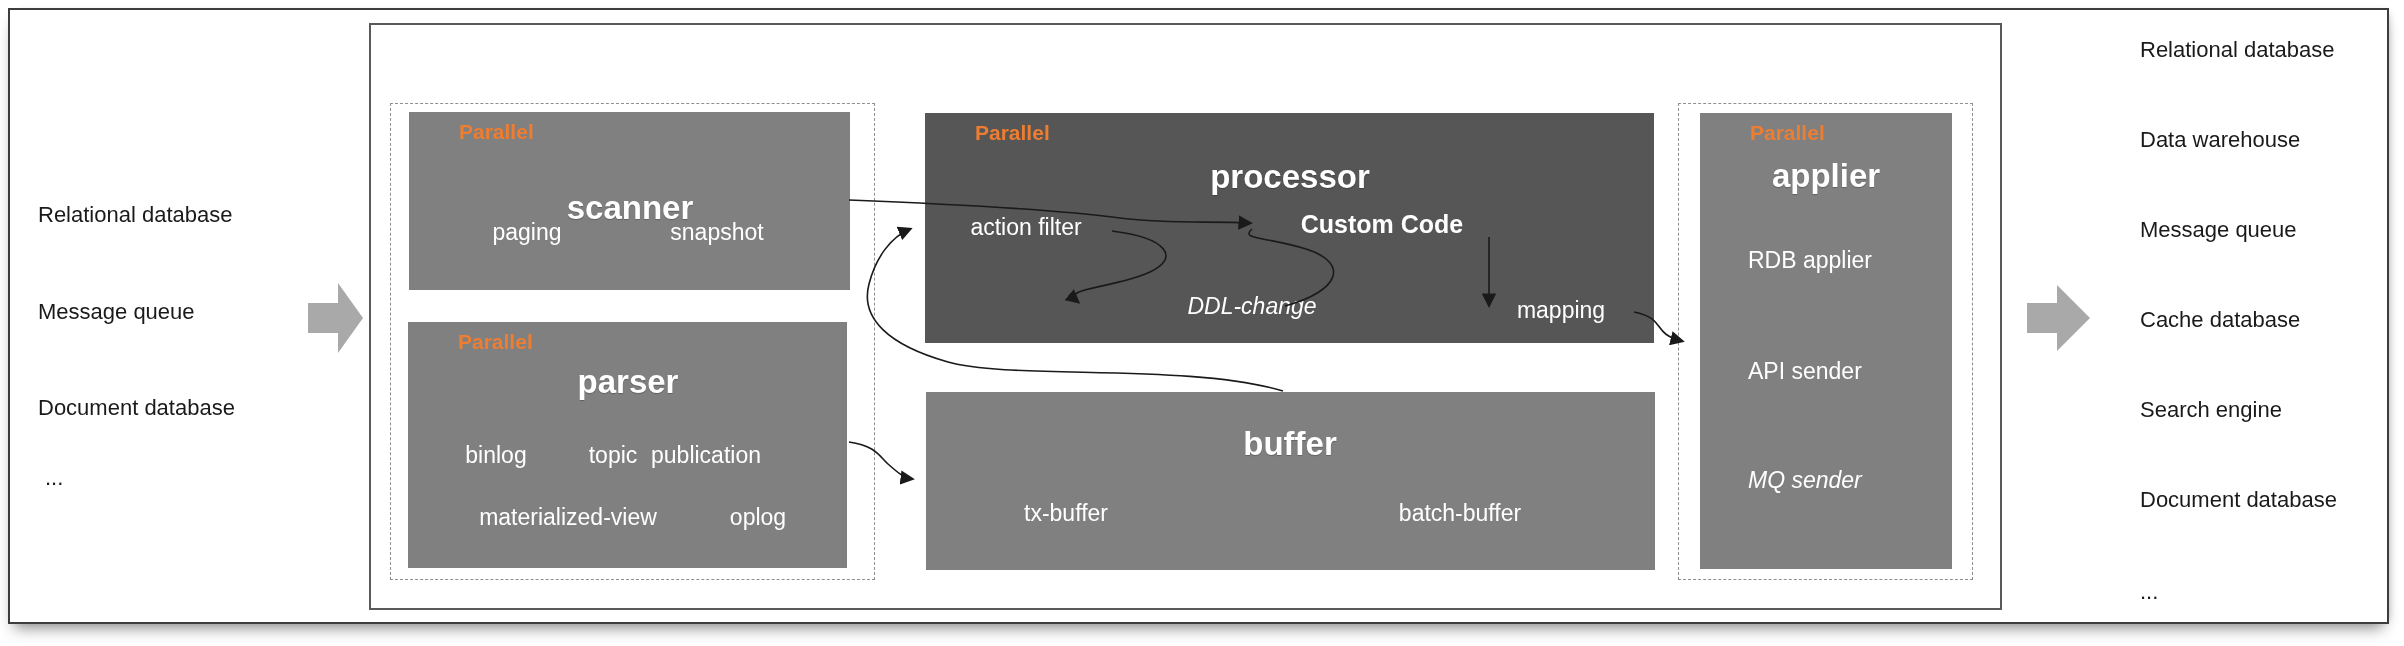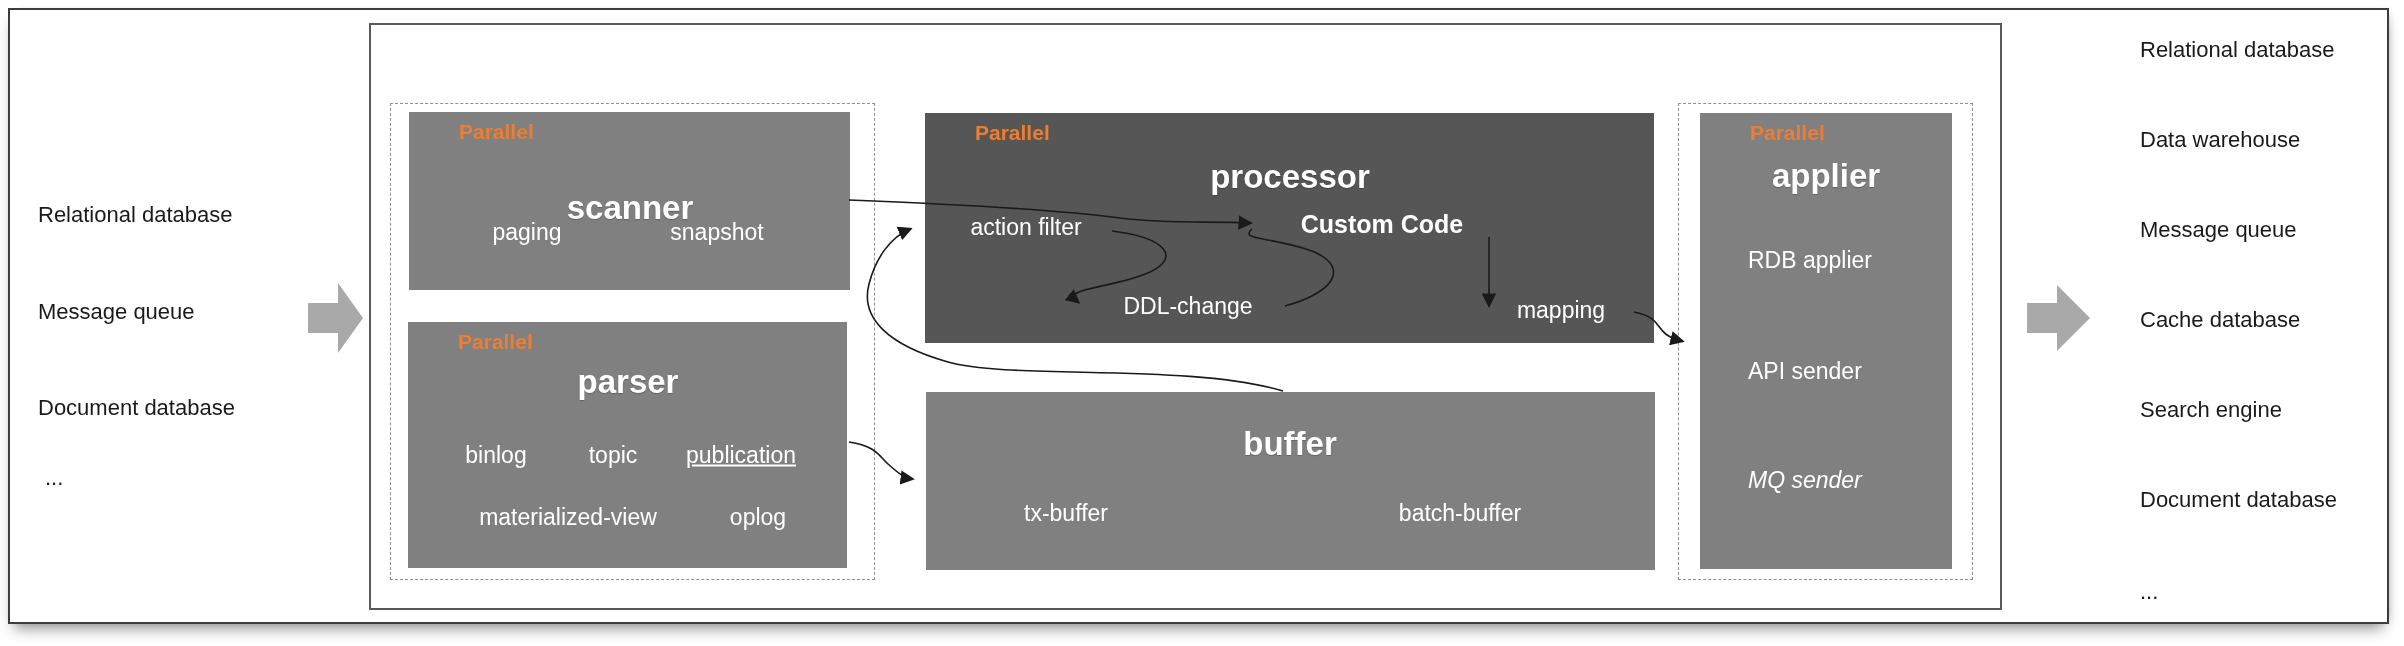--- a/index.html
+++ b/index.html
@@ -68,31 +68,31 @@
   <div class="title" style="left:630px;top:175px;margin-top:32px;">scanner</div>
   <div class="wlabel" style="left:527px;top:232px;">paging</div>
   <div class="wlabel" style="left:717px;top:232px;">snapshot</div>
 
   <div class="box parser">
     <span class="parallel">Parallel</span>
   </div>
   <div class="title" style="left:628px;top:381px;">parser</div>
   <div class="wlabel" style="left:496px;top:455px;">binlog</div>
   <div class="wlabel" style="left:613px;top:455px;">topic</div>
-  <div class="wlabel" style="left:741px;top:455px;text-decoration:underline;">publication</div>
+  <div class="wlabel" style="left:706px;top:455px;">publication</div>
   <div class="wlabel" style="left:568px;top:517px;">materialized-view</div>
   <div class="wlabel" style="left:758px;top:517px;">oplog</div>
 
   <div class="box processor dark">
     <span class="parallel">Parallel</span>
   </div>
   <div class="title" style="left:1290px;top:176px;">processor</div>
   <div class="wlabel" style="left:1026px;top:227px;">action filter</div>
   <div class="wlabel bold" style="left:1382px;top:224px;">Custom Code</div>
-  <div class="wlabel" style="left:1188px;top:306px;">DDL-change</div>
+  <div class="wlabel" style="left:1252px;top:306px;font-style:italic;">DDL-change</div>
   <div class="wlabel" style="left:1561px;top:310px;">mapping</div>
 
   <div class="box buffer"></div>
   <div class="title" style="left:1290px;top:443px;">buffer</div>
   <div class="wlabel" style="left:1066px;top:513px;">tx-buffer</div>
   <div class="wlabel" style="left:1460px;top:513px;">batch-buffer</div>
 
   <div class="box applier">
     <span class="parallel">Parallel</span>
   </div>

